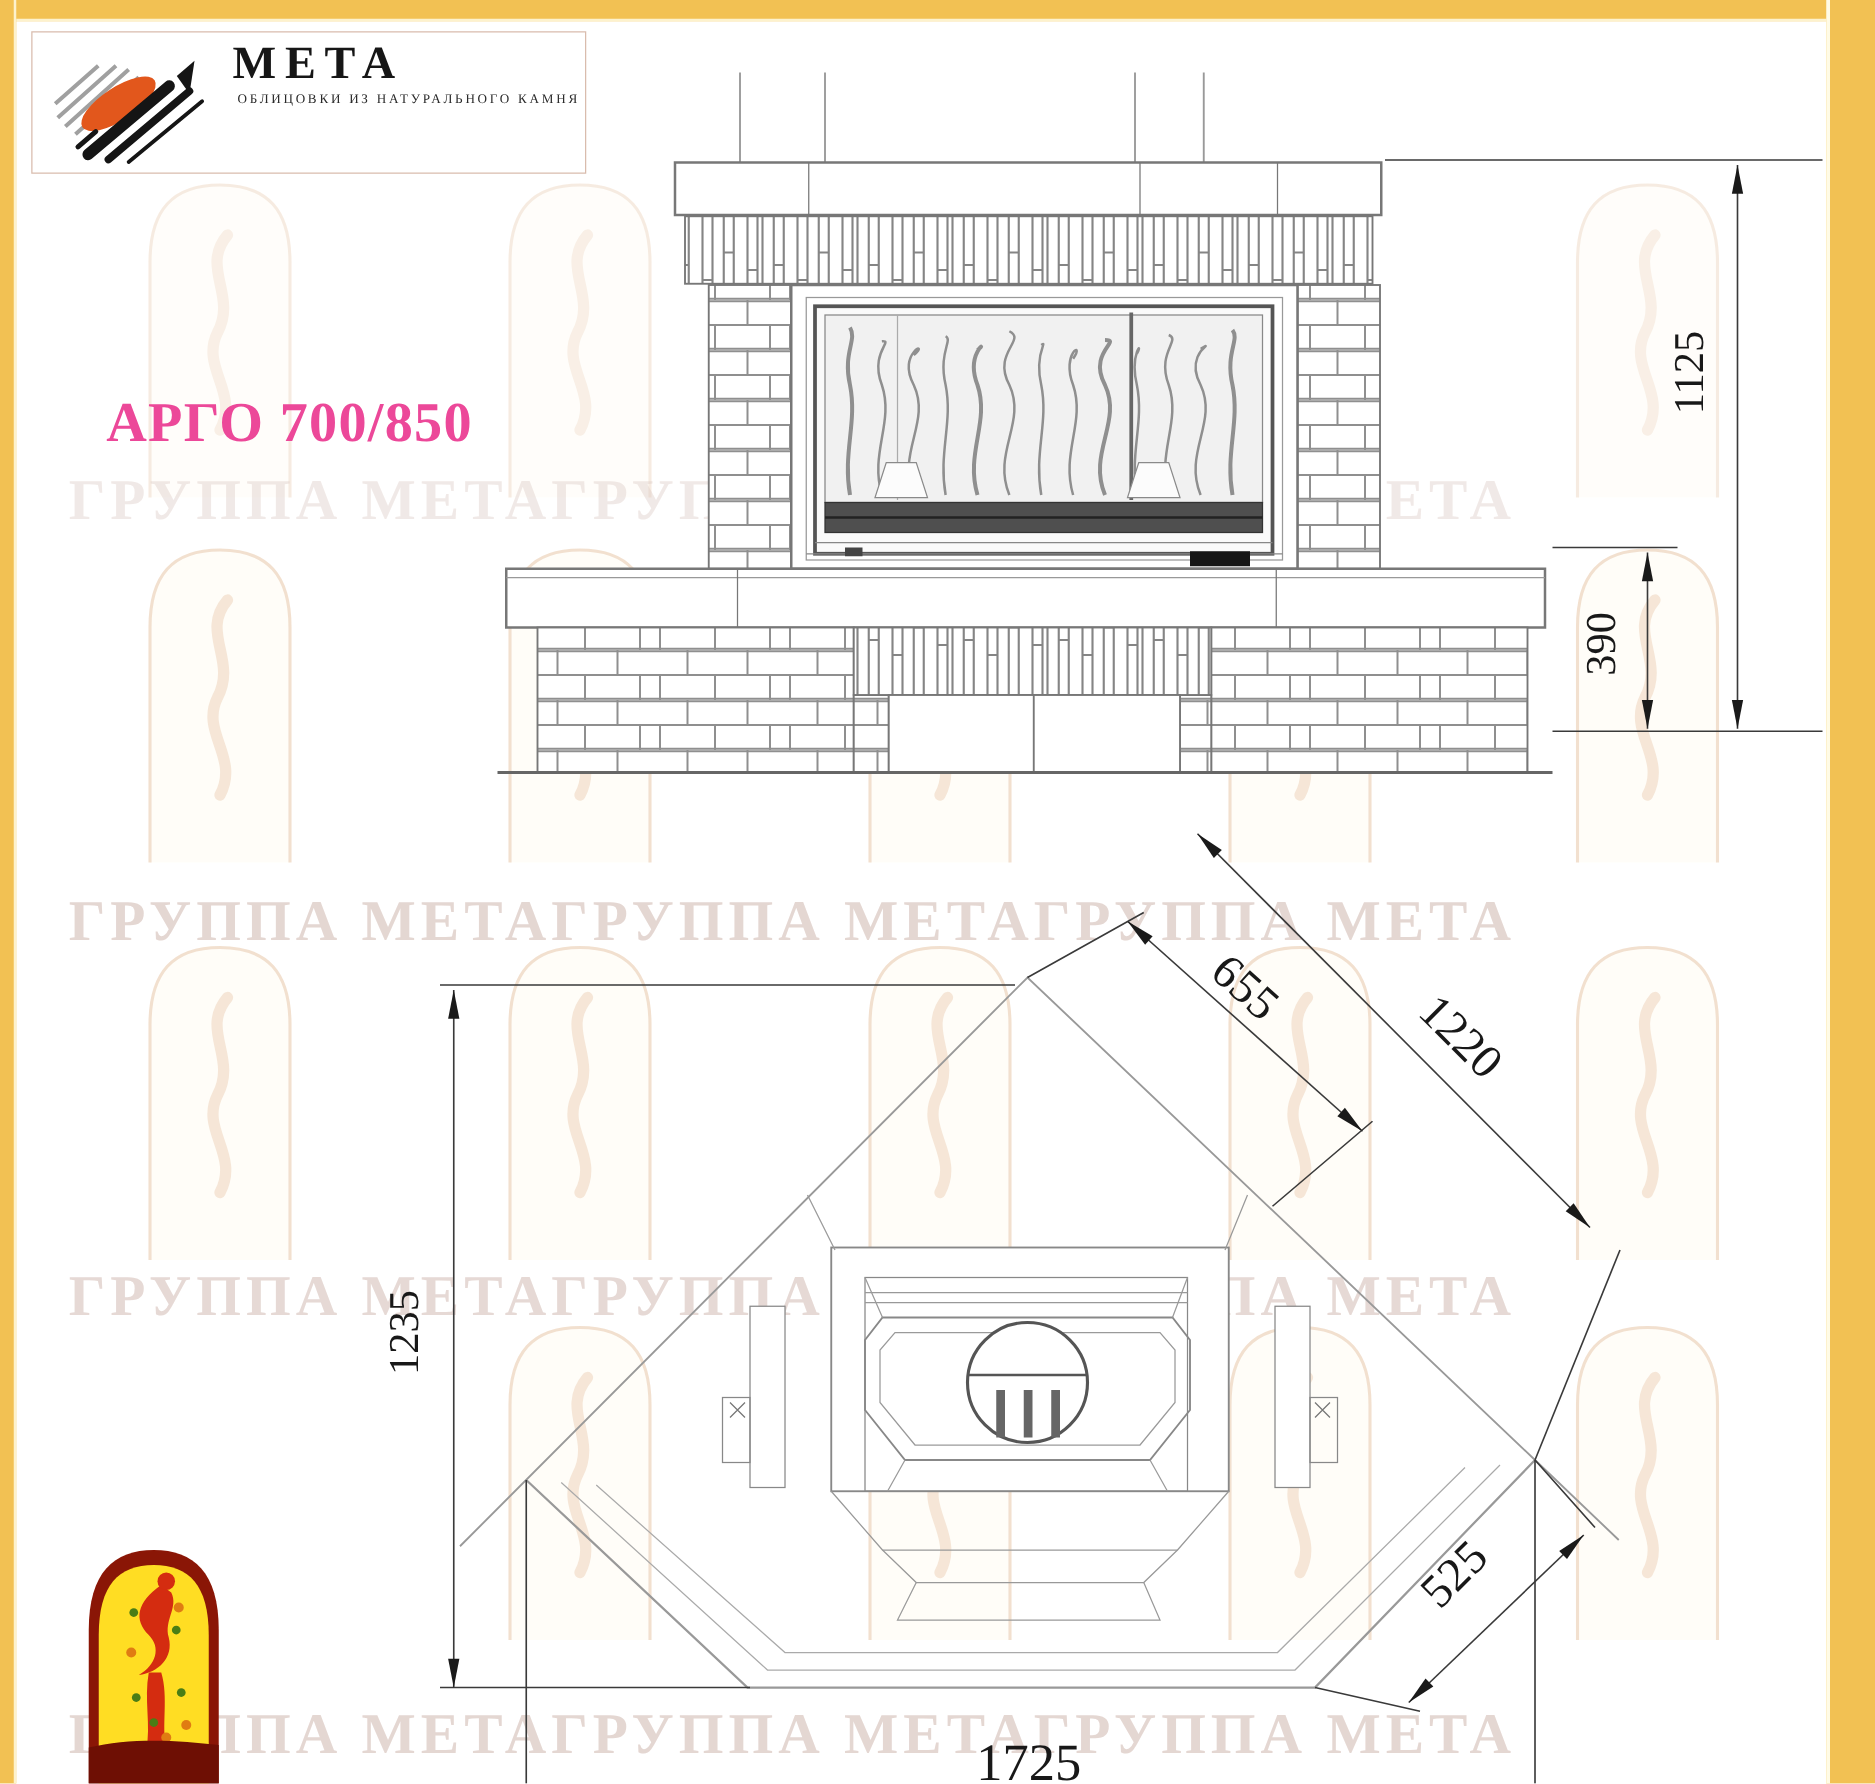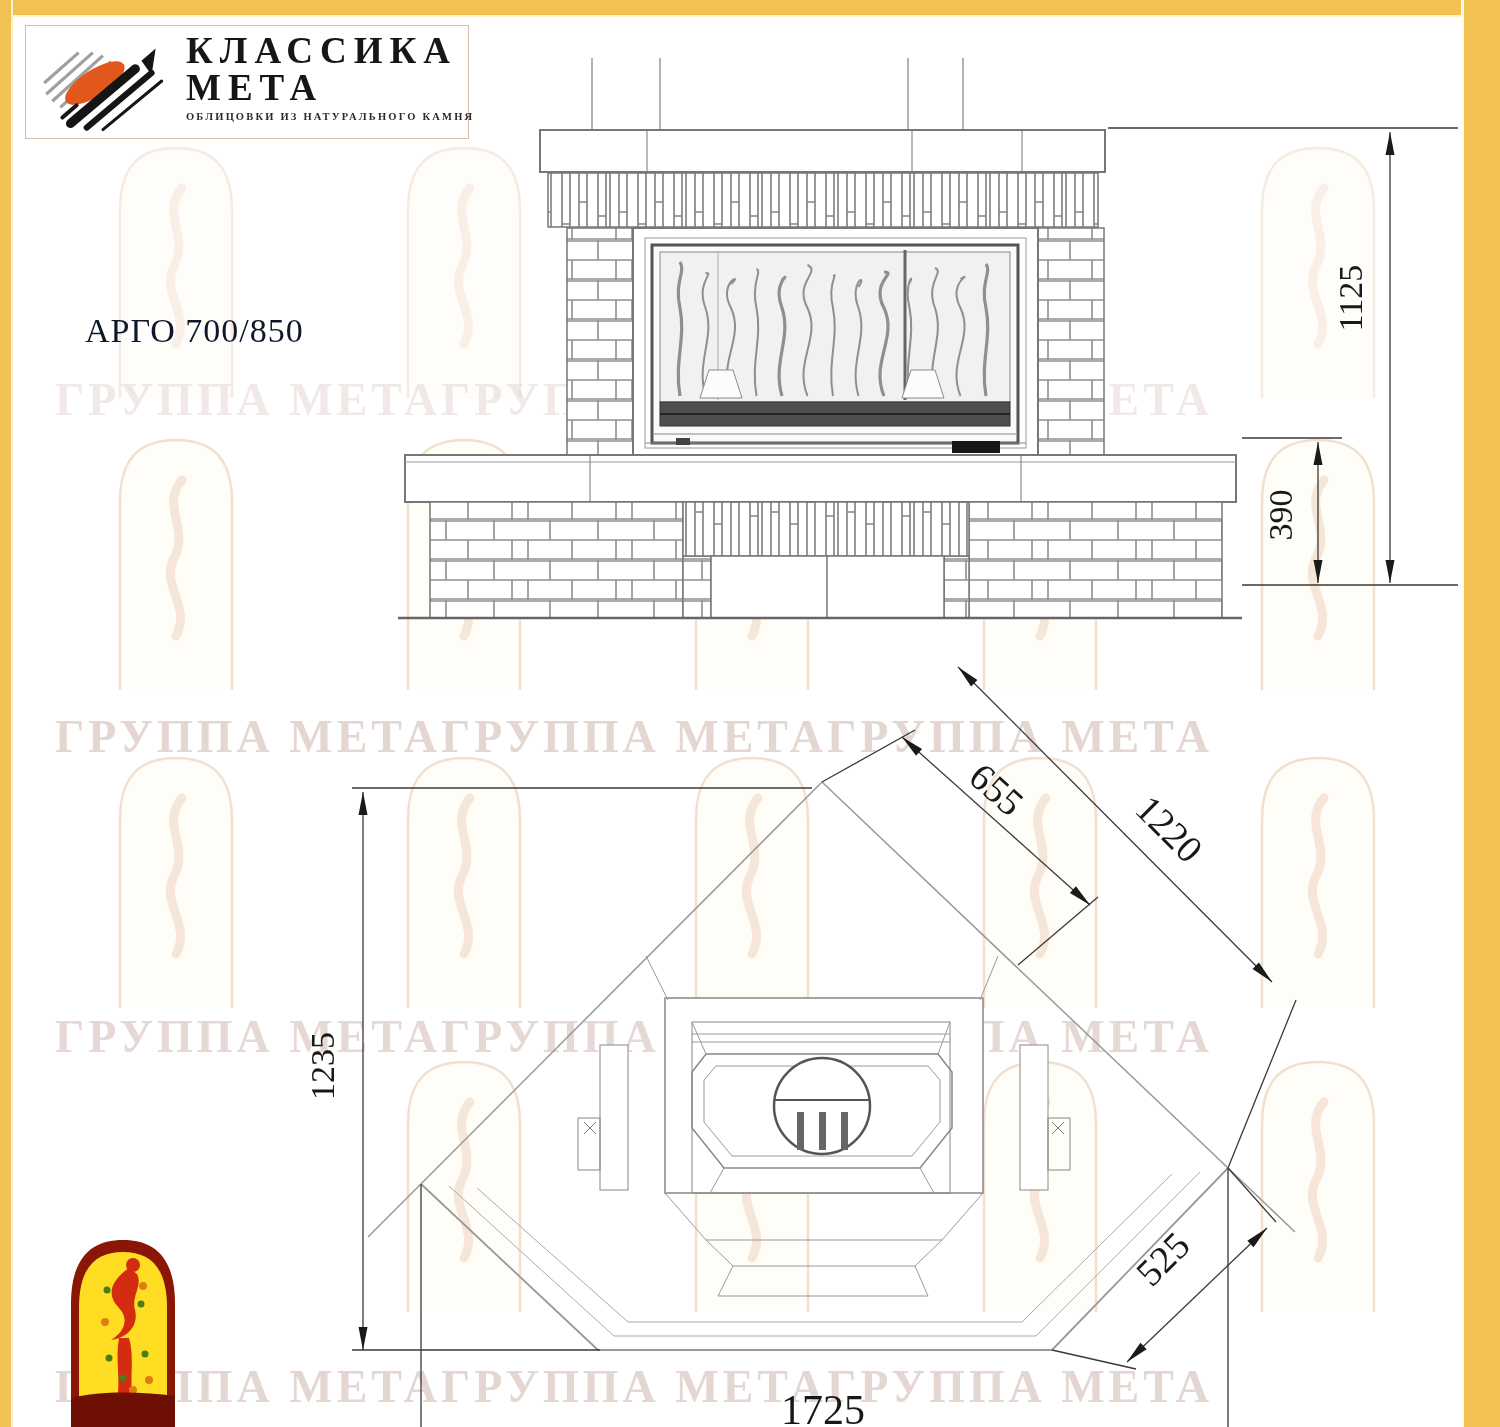--- a/index.html
+++ b/index.html
@@ -14,23 +14,23 @@
   #draw-svg{z-index:2;}
   .wm-text{font-family:"Liberation Serif",serif;font-weight:bold;font-size:46px;
            fill:#dccac4;letter-spacing:4px;}
   .dimtxt{font-family:"Liberation Serif",serif;font-size:34px;fill:#181818;text-anchor:middle;}
   .dimtxt-big{font-family:"Liberation Serif",serif;font-size:38px;fill:#181818;text-anchor:middle;}
   .header-logo{position:absolute;left:25px;top:25px;width:442px;height:112px;background:#fff;
                border:1px solid #d9bcad;z-index:4;}
   .hl-graphic{position:absolute;left:6px;top:4px;width:152px;height:102px;}
   .hl-text{position:absolute;left:160px;top:6px;width:278px;}
   .hl-line{font-weight:bold;font-size:37px;line-height:37px;letter-spacing:7px;color:#161616;white-space:nowrap;}
-  .hl-sub{margin-top:5px;font-weight:bold;font-size:10.5px;letter-spacing:2.2px;color:#2a2a2a;white-space:nowrap;}
-  .page-title{position:absolute;left:85px;top:312px;font-weight:normal;font-size:34px;
-              letter-spacing:1px;color:#0f172a;z-index:4;white-space:nowrap;}
+  .hl-sub{margin-top:5px;font-weight:normal;font-size:10.5px;letter-spacing:2.2px;color:#2a2a2a;white-space:nowrap;text-align:right;}
+  .page-title{position:absolute;left:85px;top:312px;font-weight:bold;font-size:45px;
+              letter-spacing:1px;color:#ec4899;z-index:4;white-space:nowrap;}
   .footer-logo{position:absolute;left:58px;top:1232px;width:130px;height:195px;z-index:5;}
 </style>
 </head>
 <body>
 
 <div class="page">
 
   <svg id="wm-svg" class="layer" width="1500" height="1427" viewBox="0 0 1500 1427">
     <g id="wm-arches">
         <g transform="translate(120,148)" opacity="0.5">
@@ -280,21 +280,20 @@
       <ellipse cx="62" cy="52" rx="34" ry="13" fill="#e2571c" transform="rotate(-33 62 52)"></ellipse>
       <g stroke="#151515" fill="none" stroke-linecap="round">
         <path d="M38,92 L102,38" stroke-width="9"></path>
         <path d="M54,96 L118,42" stroke-width="6"></path>
         <path d="M30,86 L44,74" stroke-width="4"></path>
         <path d="M70,98 L128,50" stroke-width="3"></path>
       </g>
       <polygon points="108,30 122,18 118,44" fill="#151515"></polygon>
     </svg>
     <div class="hl-text">
-      <div class="hl-line">КЛАССИКА</div>
       <div class="hl-line">МЕТА</div>
       <div class="hl-sub">ОБЛИЦОВКИ ИЗ НАТУРАЛЬНОГО КАМНЯ</div>
     </div>
   </div>
 
   <div class="page-title">АРГО 700/850</div>
 
   <svg class="footer-logo" viewBox="0 0 120 195">
     <path d="M8,195 L8,72 C8,26 28,8 60,8 C92,8 112,26 112,72 L112,195 Z" fill="#8a1606"></path>
     <path d="M16,195 L16,76 C16,36 32,20 60,20 C88,20 104,36 104,76 L104,195 Z" fill="#ffdd23"></path>

